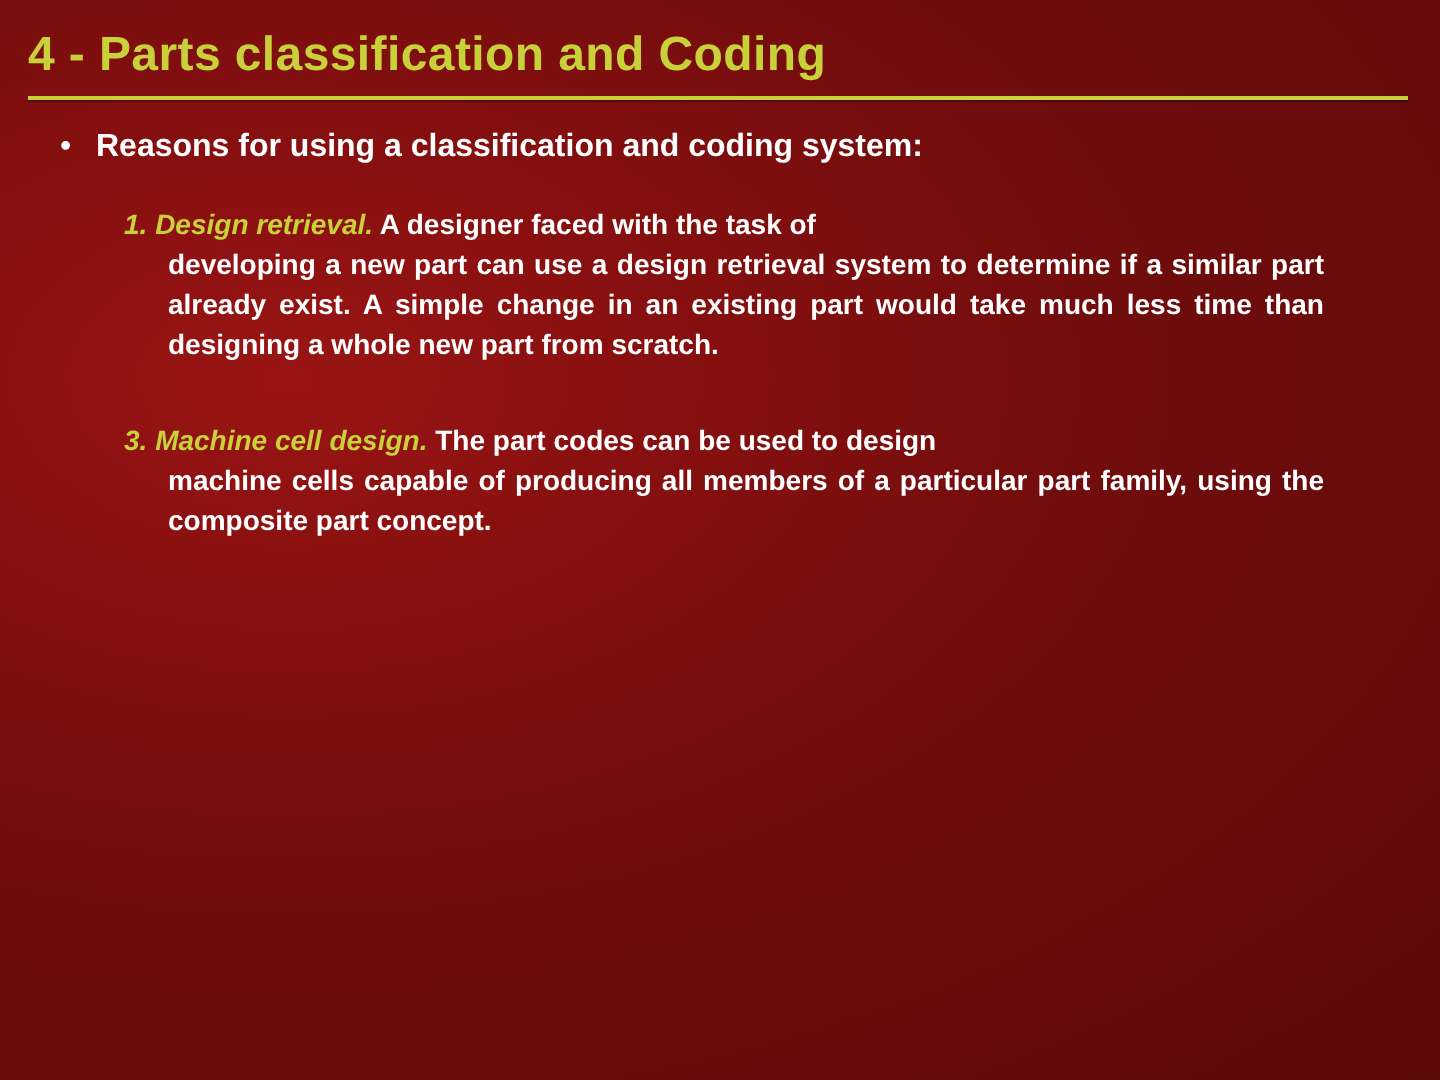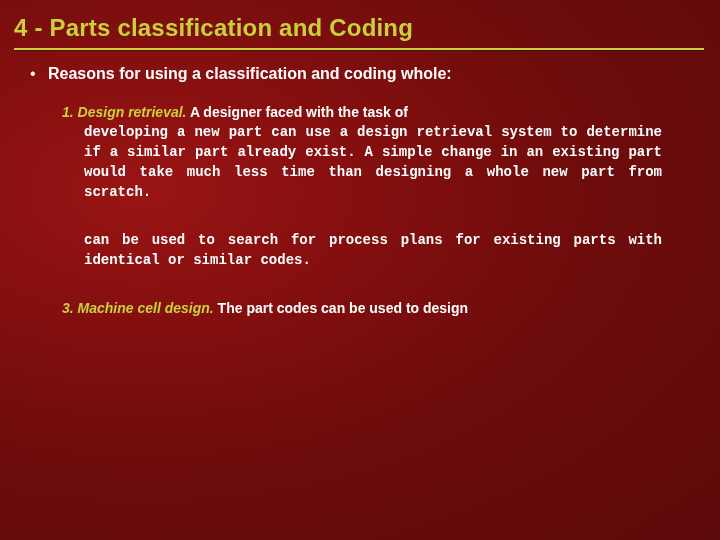--- a/index.html
+++ b/index.html
@@ -67,54 +67,53 @@
   .numitem .first {
     display: block;
   }
   .lead {
     font-style: italic;
     color: #c9d13a;
   }
   .rest-line {
     display: block;
     padding-left: 22px;
-    font-family: Liberation Mono, monospace;
   }
 </style>
 </head>
 <body>
 
 <div class="slide">
 
   <div class="title">4 - Parts classification and Coding</div>
   <div class="underline"></div>
 
   <div class="content">
 
     <div class="bullet-row">
       <div class="bullet-dot">•</div>
-      <div class="bullet-text">Reasons for using a classification and coding whole:</div>
+      <div class="bullet-text">Reasons for using a classification and coding system:</div>
     </div>
 
     <div class="numlist">
 
       <div class="numitem">
         <span class="first">
           <span class="lead">1. Design retrieval.</span><span> A designer faced with the task of</span>
         </span>
         <span class="rest-line">developing a new part can use a design retrieval system to determine if a similar part already exist. A simple change in an existing part would take much less time than designing a whole new part from scratch.</span>
       </div>
 
       <div class="numitem">
-        <span class="rest-line">can be used to search for process plans for existing parts with identical or similar codes.</span>
       </div>
 
       <div class="numitem">
         <span class="first">
           <span class="lead">3. Machine cell design.</span><span> The part codes can be used to design</span>
         </span>
+        <span class="rest-line">machine cells capable of producing all members of a particular part family, using the composite part concept.</span>
       </div>
 
     </div>
 
   </div>
 
 </div>
 
 </body></html>

